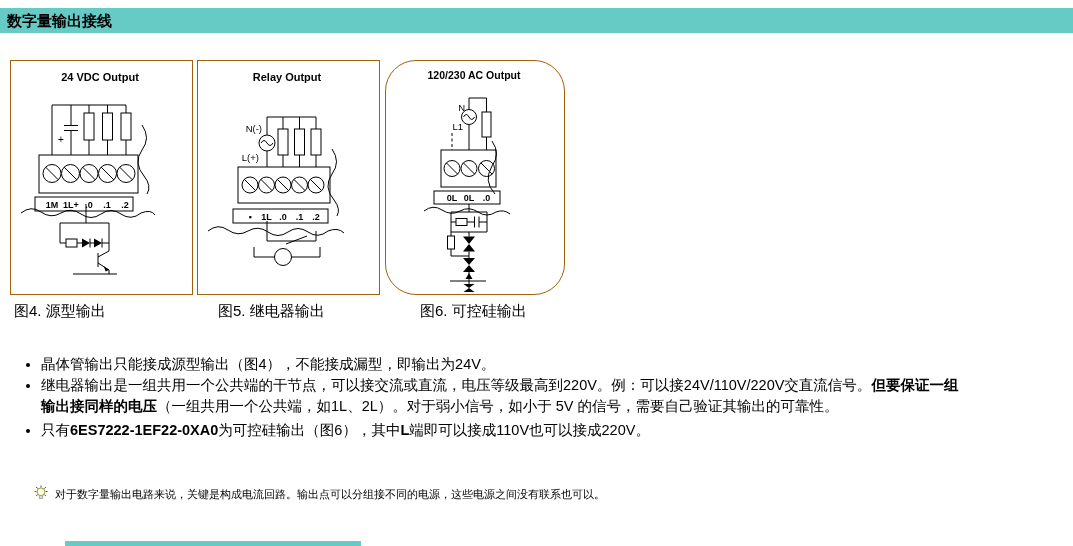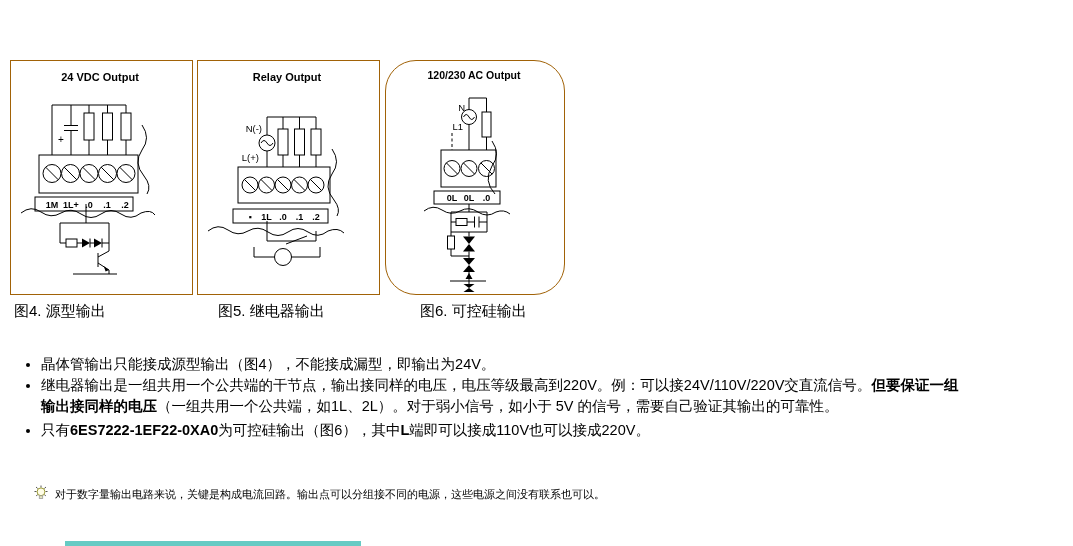--- a/index.html
+++ b/index.html
@@ -43,20 +43,23 @@
   .wire { stroke:#000; stroke-width:1; fill:none; }
   .dash { stroke:#000; stroke-width:1; fill:none; stroke-dasharray:3 2.5; }
   .comp { stroke:#000; stroke-width:1; fill:#fff; }
   .blk  { fill:#000; stroke:none; }
 </style>
 </head>
 <body>
 
 <div class="page">
 
+  <div class="section-header">
+    <span class="section-title">数字量输出接线</span>
+  </div>
 
   <div class="figbox" id="fig1">
     <svg width="179" height="231" viewBox="0 0 179 231">
       <text class="t-title" x="89" y="20" text-anchor="middle">24 VDC Output</text>
       <g class="wire">
         <path d="M41,44 H115"></path>
         <path d="M41,44 V94"></path>
         <path d="M60,44 V64.5 M53,64.5 H67 M53,69.5 H67 M60,69.5 V94"></path>
         <path d="M78,44 V52 M78,79 V94"></path>
           <rect x="73" y="52" width="10" height="27"></rect>
@@ -217,21 +220,21 @@
       </g>
     </svg>
   </div>
 
   <span class="caption" id="cap1">图4. 源型输出</span>
   <span class="caption" id="cap2">图5. 继电器输出</span>
   <span class="caption" id="cap3">图6. 可控硅输出</span>
 
   <ul class="bullets">
     <li><span>晶体管输出只能接成源型输出（图4），不能接成漏型，即输出为24V。</span></li>
-    <li><span>继电器输出是一组共用一个公共端的干节点，输出接同样的电压，电压等级最高到220V。例：可以接24V/110V/220V交直流信号。</span><span style="font-weight: bold;">但要保证一组</span><br><span style="font-weight: bold;">输出接同样的电压</span><span>（一组共用一个公共端，如1L、2L）。对于弱小信号，如小于 5V 的信号，需要自己验证其输出的可靠性。</span><br></li>
+    <li><span>继电器输出是一组共用一个公共端的干节点，可以接交流或直流，电压等级最高到220V。例：可以接24V/110V/220V交直流信号。</span><span style="font-weight: bold;">但要保证一组</span><br><span style="font-weight: bold;">输出接同样的电压</span><span>（一组共用一个公共端，如1L、2L）。对于弱小信号，如小于 5V 的信号，需要自己验证其输出的可靠性。</span><br></li>
     <li class="gap"><span>只有</span><span style="font-weight: bold;">6ES7222-1EF22-0XA0</span><span>为可控硅输出（图6），其中</span><span style="font-weight: bold;">L</span><span>端即可以接成110V也可以接成220V。</span></li>
   </ul>
 
   <div class="tip">
     <svg width="16" height="16" viewBox="0 0 16 16">
       <path d="M8,0.5 V2.5 M3,2 L4.7,3.5 M13,2 L11.3,3.5 M1.5,6.5 H3.5 M12.5,6.5 H14.5 M3.2,10.8 L4.8,9.6 M12.8,10.8 L11.2,9.6" stroke="#555" stroke-width="1" fill="none"></path>
       <circle cx="8" cy="6.8" r="3.9" fill="#fffde7" stroke="#9a9a33" stroke-width="1"></circle>
       <rect x="6.3" y="10.8" width="3.4" height="2.6" fill="#e8e8c0" stroke="#999" stroke-width="0.8"></rect>
     </svg>
     <span>对于数字量输出电路来说，关键是构成电流回路。输出点可以分组接不同的电源，这些电源之间没有联系也可以。</span>

